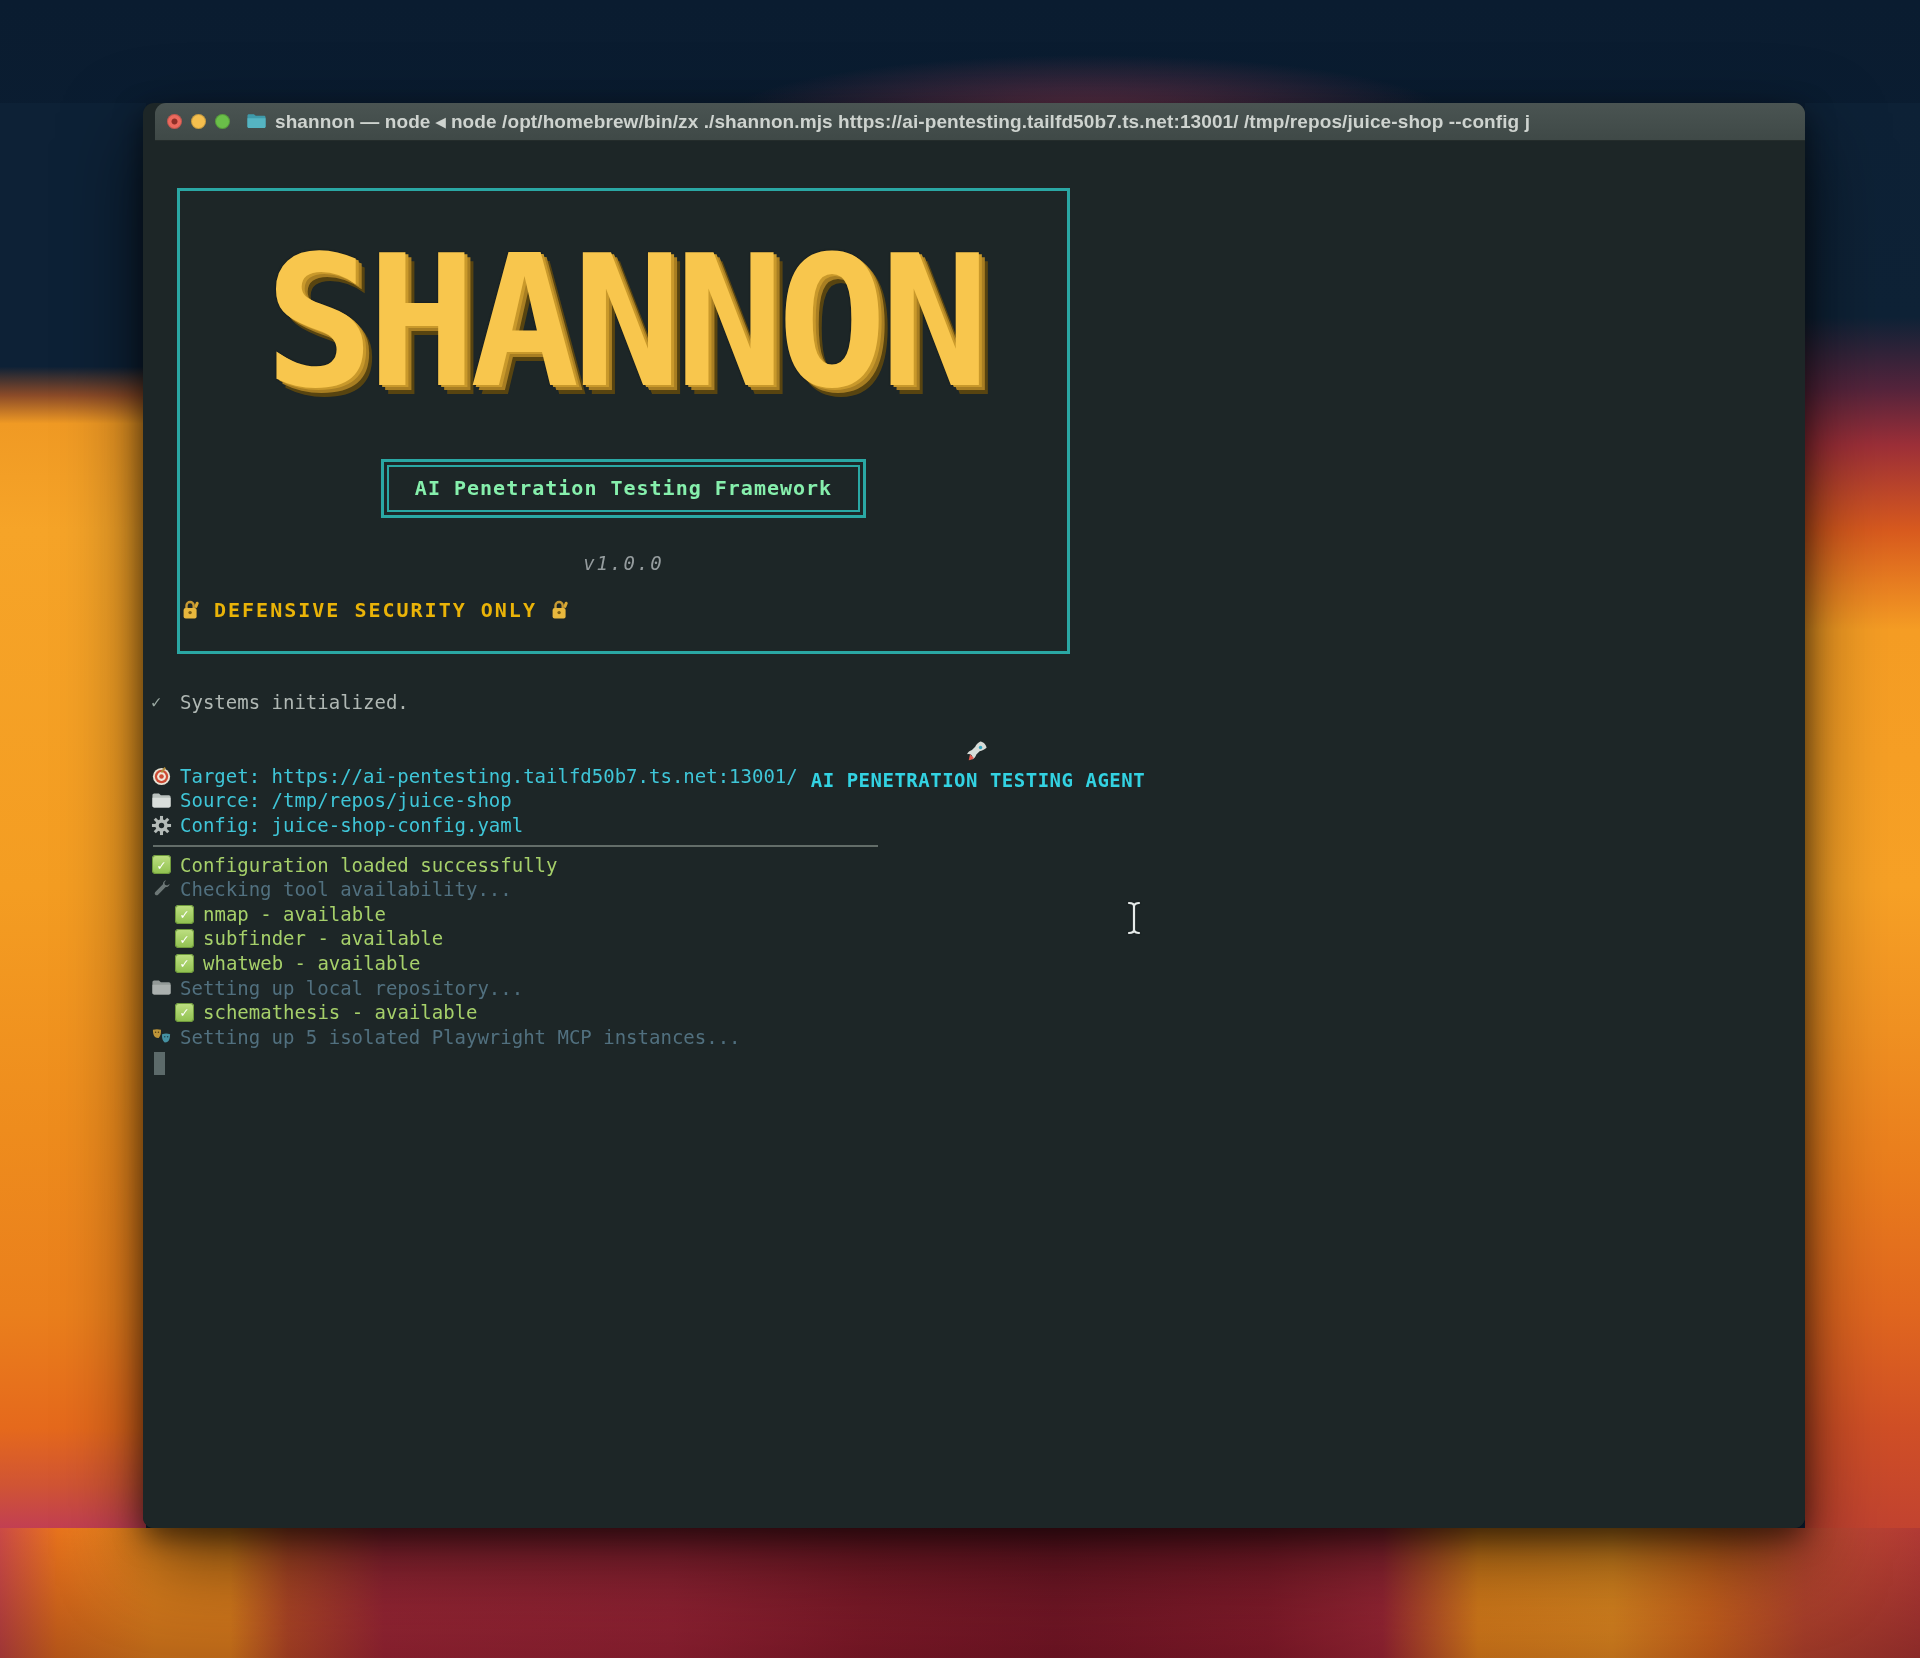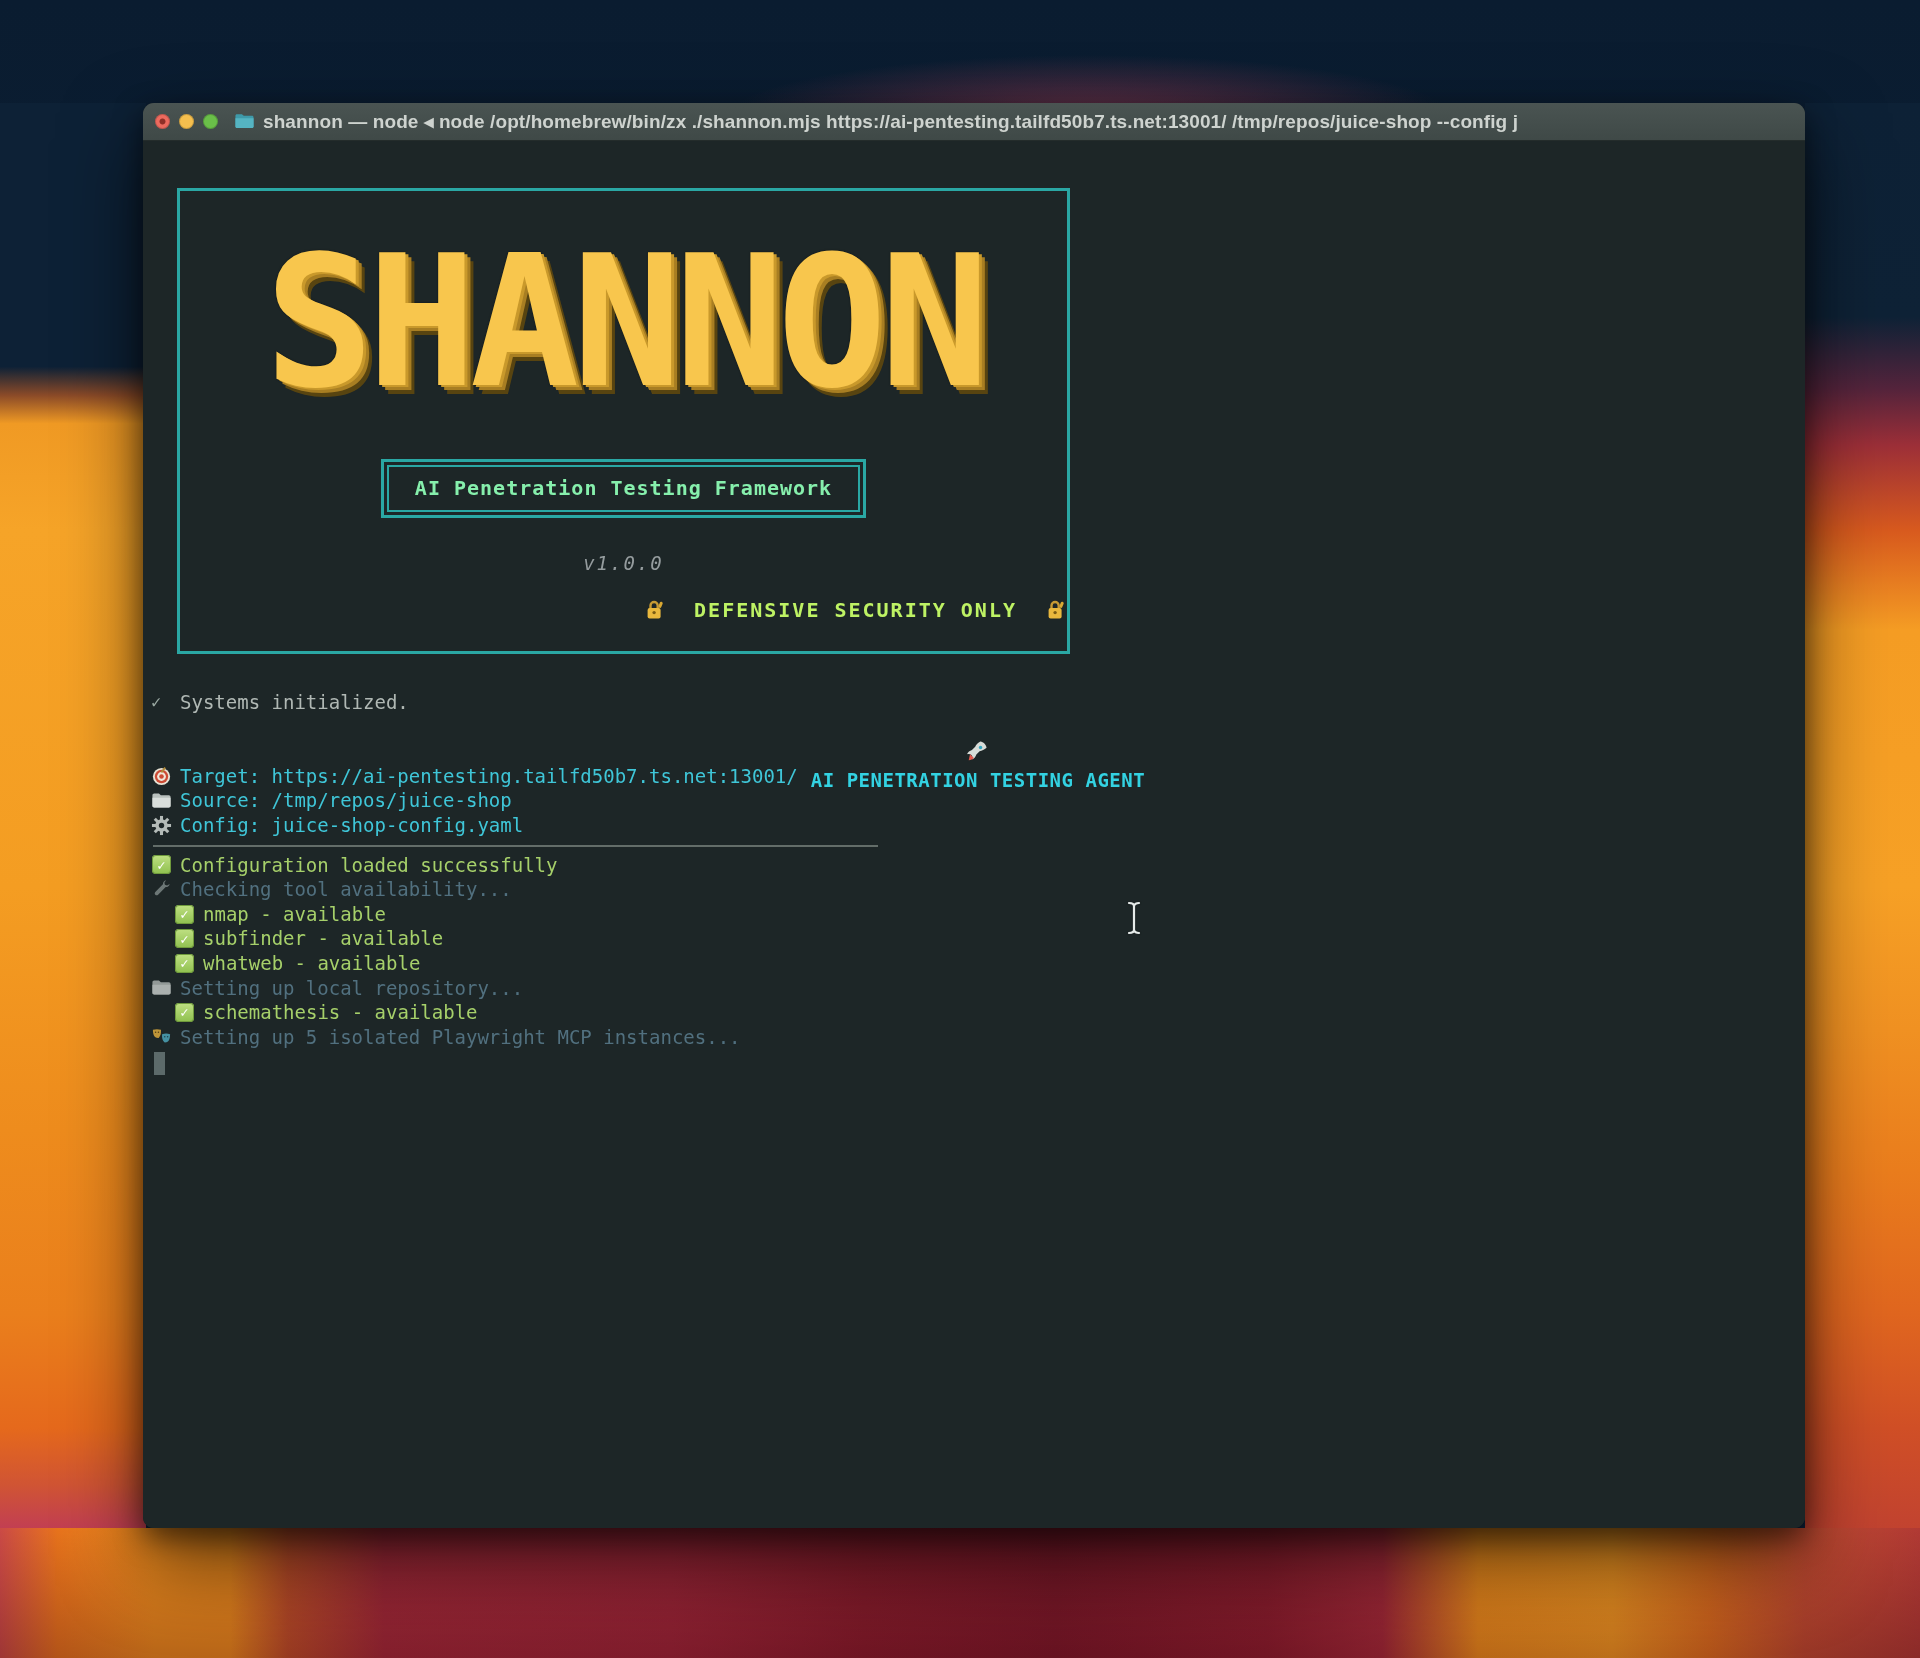--- a/index.html
+++ b/index.html
@@ -22,21 +22,21 @@
     background:
       linear-gradient(180deg,rgba(0,0,0,0) 0%,rgba(40,0,10,.28) 100%),
       linear-gradient(90deg,#cb4a46 0%,#e8741d 3%,#ef8d1e 8%,#ef8d1e 12%,#c2512a 15%,
         #a62b3a 20%,#a02739 35%,#8a1e2d 45%,#7e1a2a 55%,#8e1f2f 66%,#a62b3a 72%,
         #f1901d 77%,#f59a22 84%,#e2721f 89%,#c24c31 94%,#b13a34 100%);}
 
   
   .window{position:absolute;left:143px;top:103px;width:1662px;height:1425px;
     border-radius:11px;box-shadow:0 34px 80px rgba(0,0,0,.6),0 10px 28px rgba(0,0,0,.5);
     background:#1d2627;}
-  .titlebar{position:absolute;left:0;top:0;right:0;height:38px;border-radius:11px 11px 0 0;
+  .titlebar{position:absolute;left:12px;top:0;right:0;height:38px;border-radius:11px 11px 0 0;
     background:linear-gradient(#4a5452,#3f4947);border-bottom:1px solid #242c2b;
     display:flex;align-items:center;padding:0 12px;box-sizing:border-box;gap:8px;}
   .lights{display:flex;gap:9px;margin-right:8px;}
   .light{width:15px;height:15px;border-radius:50%;box-shadow:inset 0 0 0 1px rgba(0,0,0,.18);}
   .light.red{background:radial-gradient(circle at 50% 50%, #8f2f27 0 2.6px, #ec6a5e 3.4px);}
   .light.yellow{background:#f5bf4e;}
   .light.green{background:#6abf49;}
   .proxy{width:21px;height:21px;flex:0 0 auto;display:flex;}
   .wtitle{flex:1;overflow:hidden;white-space:nowrap;color:#ced3cf;
     font:600 19px "Liberation Sans",sans-serif;letter-spacing:.1px;}
@@ -47,22 +47,22 @@
   
   .banner{margin:46px 0 0 34px;width:893px;height:466px;box-sizing:border-box;
     border:3px solid #2aa7a4;text-align:center;}
   .logo{margin-top:40px;font-family:"DejaVu Sans Mono",monospace;font-weight:bold;
     font-size:182px;line-height:1;letter-spacing:-7px;color:#f8c64d;
     text-shadow:3px 2px 0 #c9992b,6px 5px 0 #a87e22,9px 9px 0 rgba(95,72,14,.9),0 0 2px rgba(0,0,0,.55);}
   .subbox-outer{display:inline-block;margin-top:46px;border:3px solid #2aa7a4;padding:3px;}
   .subbox-inner{border:2px solid #2aa7a4;padding:9px 26px;color:#86efac;font-weight:bold;
     font-size:20px;letter-spacing:1px;}
   .version{margin-top:33px;color:#959c9e;font-size:19px;letter-spacing:2px;font-style:italic;}
-  .notice{margin-top:23px;color:#bef264;font-weight:bold;font-size:20px;letter-spacing:2px;
-    display:flex;justify-content:flex-end;align-items:center;gap:28px;}
+  .notice{margin-top:23px;color:#eab308;font-weight:bold;font-size:20px;letter-spacing:2px;
+    display:flex;justify-content:flex-start;align-items:center;gap:12px;}
   .lockicn{width:22px;height:22px;display:inline-flex;}
 
   
   .out{margin:36px 0 0 8px;}
   .row{display:flex;align-items:center;height:24.6px;gap:7px;}
   .row .icn{width:22px;height:22px;flex:0 0 auto;display:flex;align-items:center;}
   .row.indent{padding-left:23px;}
   .gray{color:#b0b8b4;}
   .cyan{color:#3fc6d8;}
   .cyanb{color:#33d2e2;font-weight:bold;letter-spacing:.5px;flex-direction:column;}

